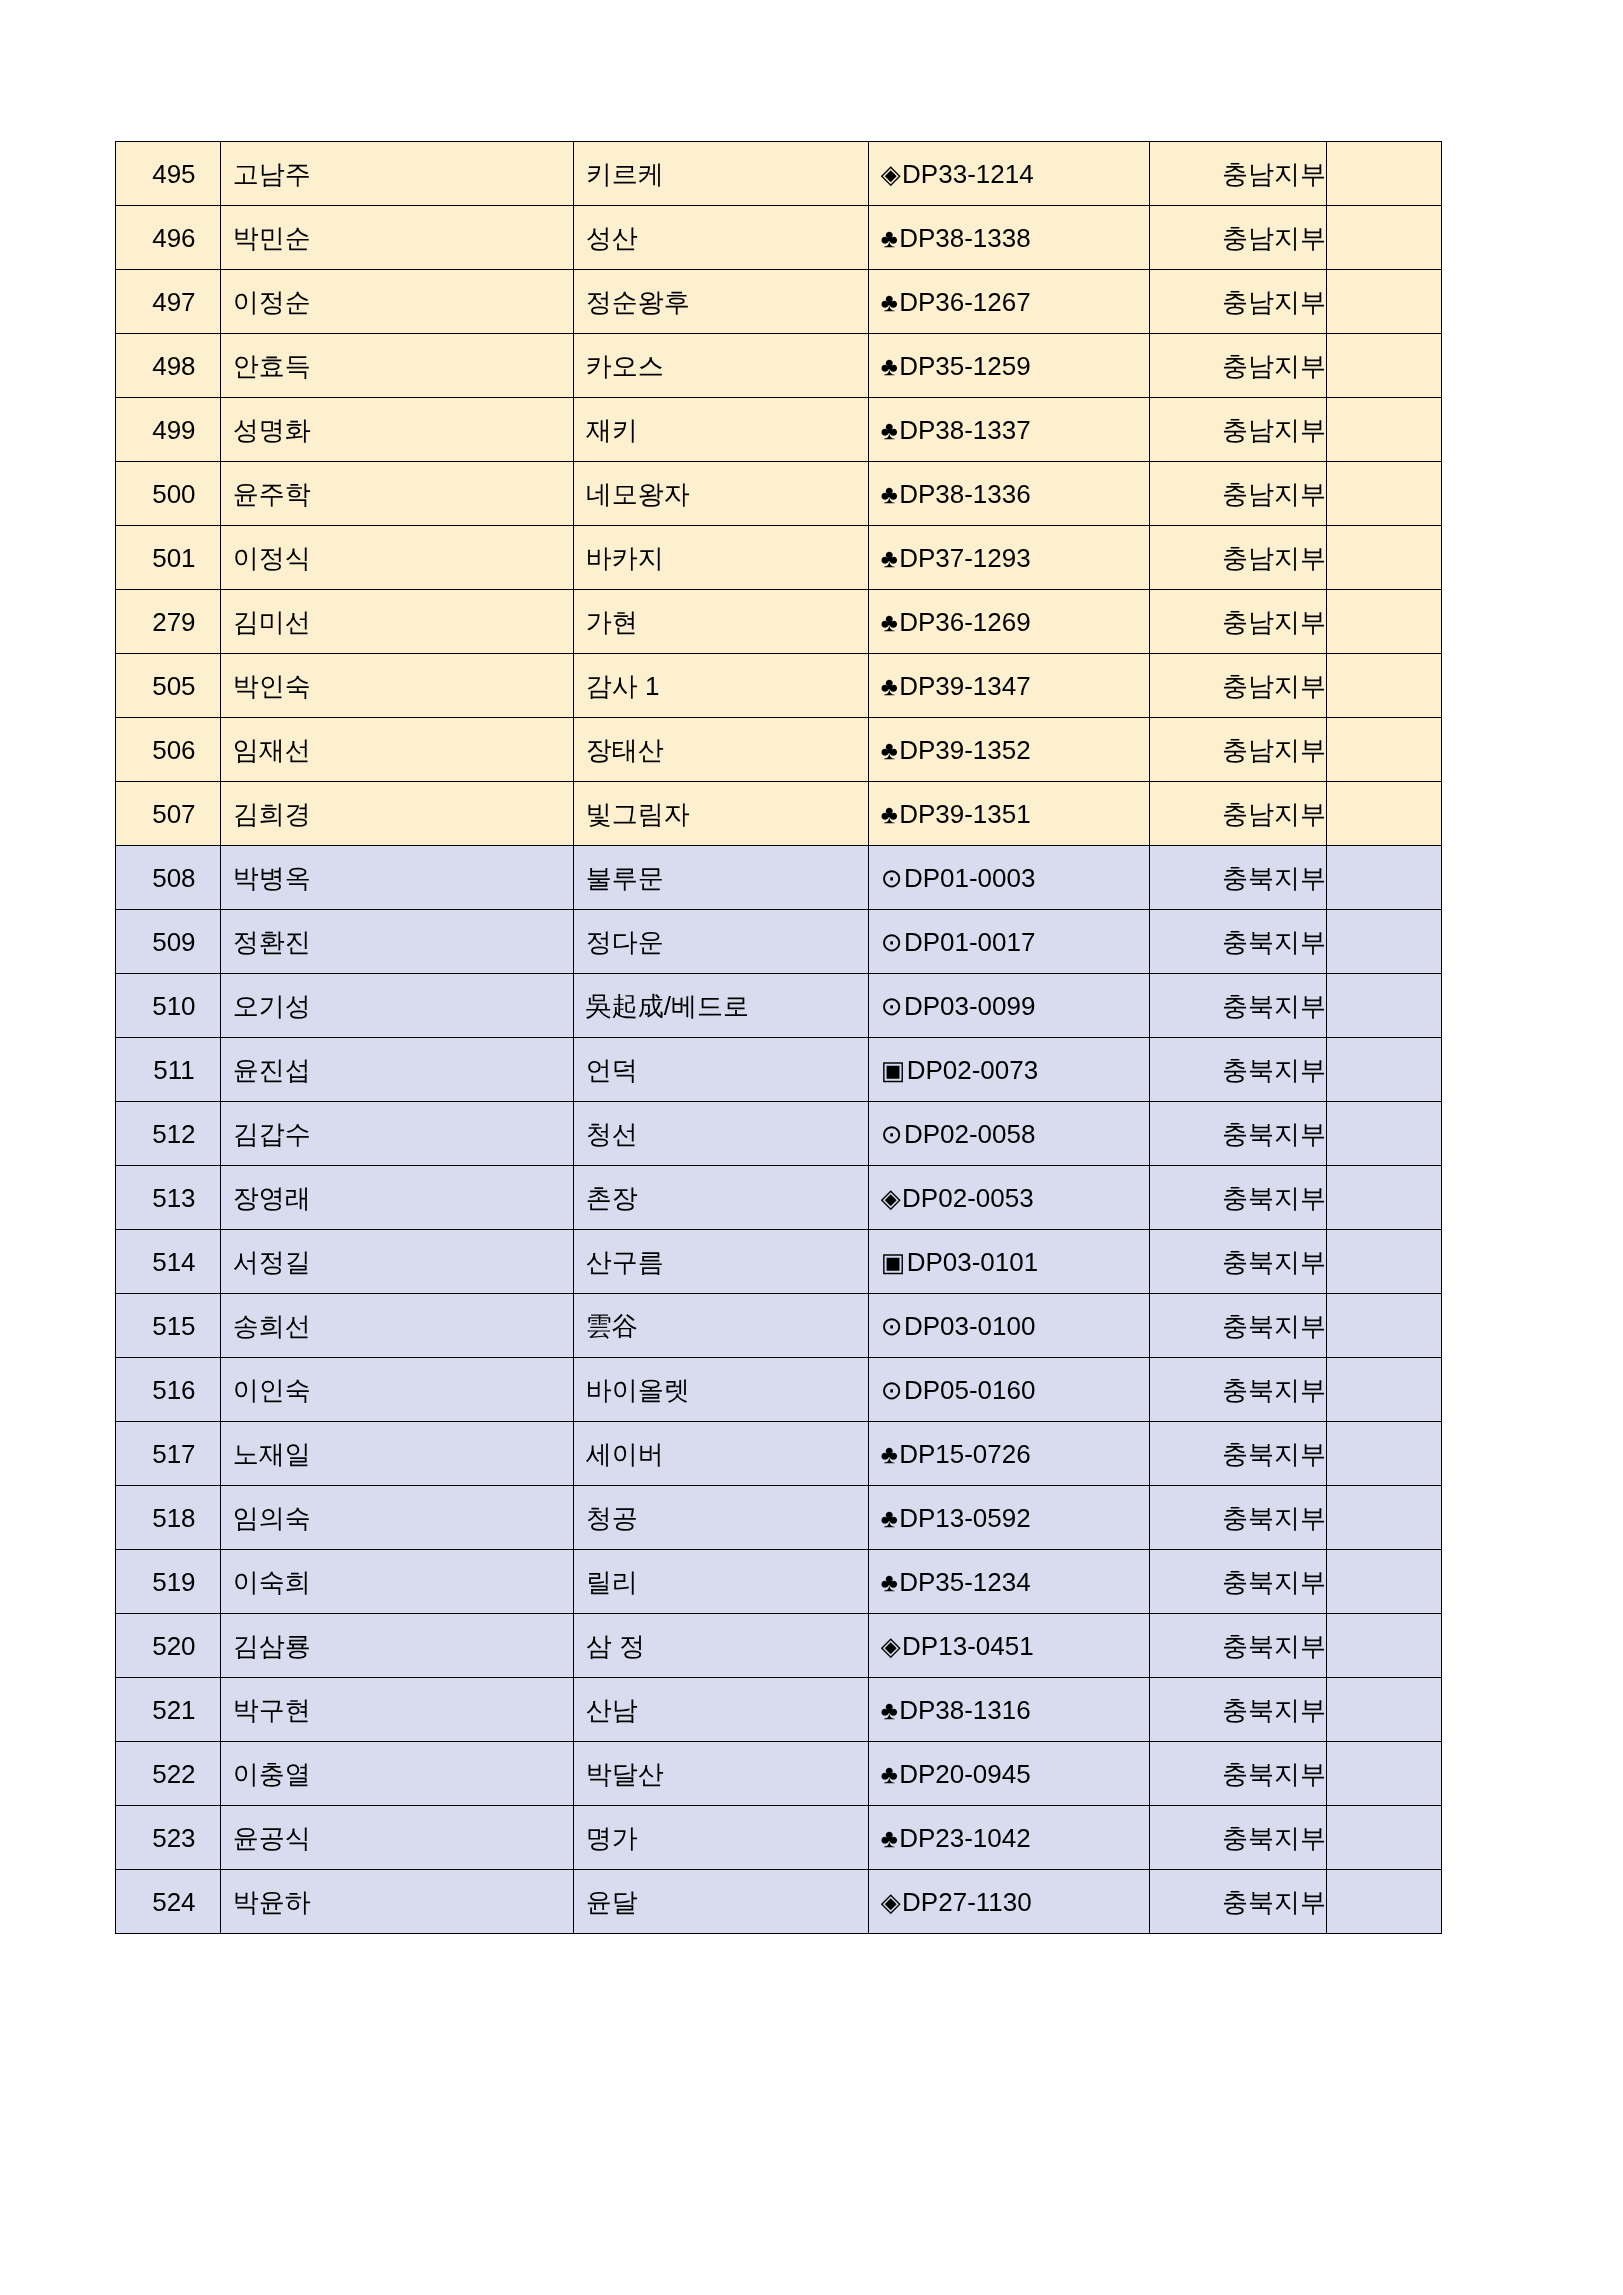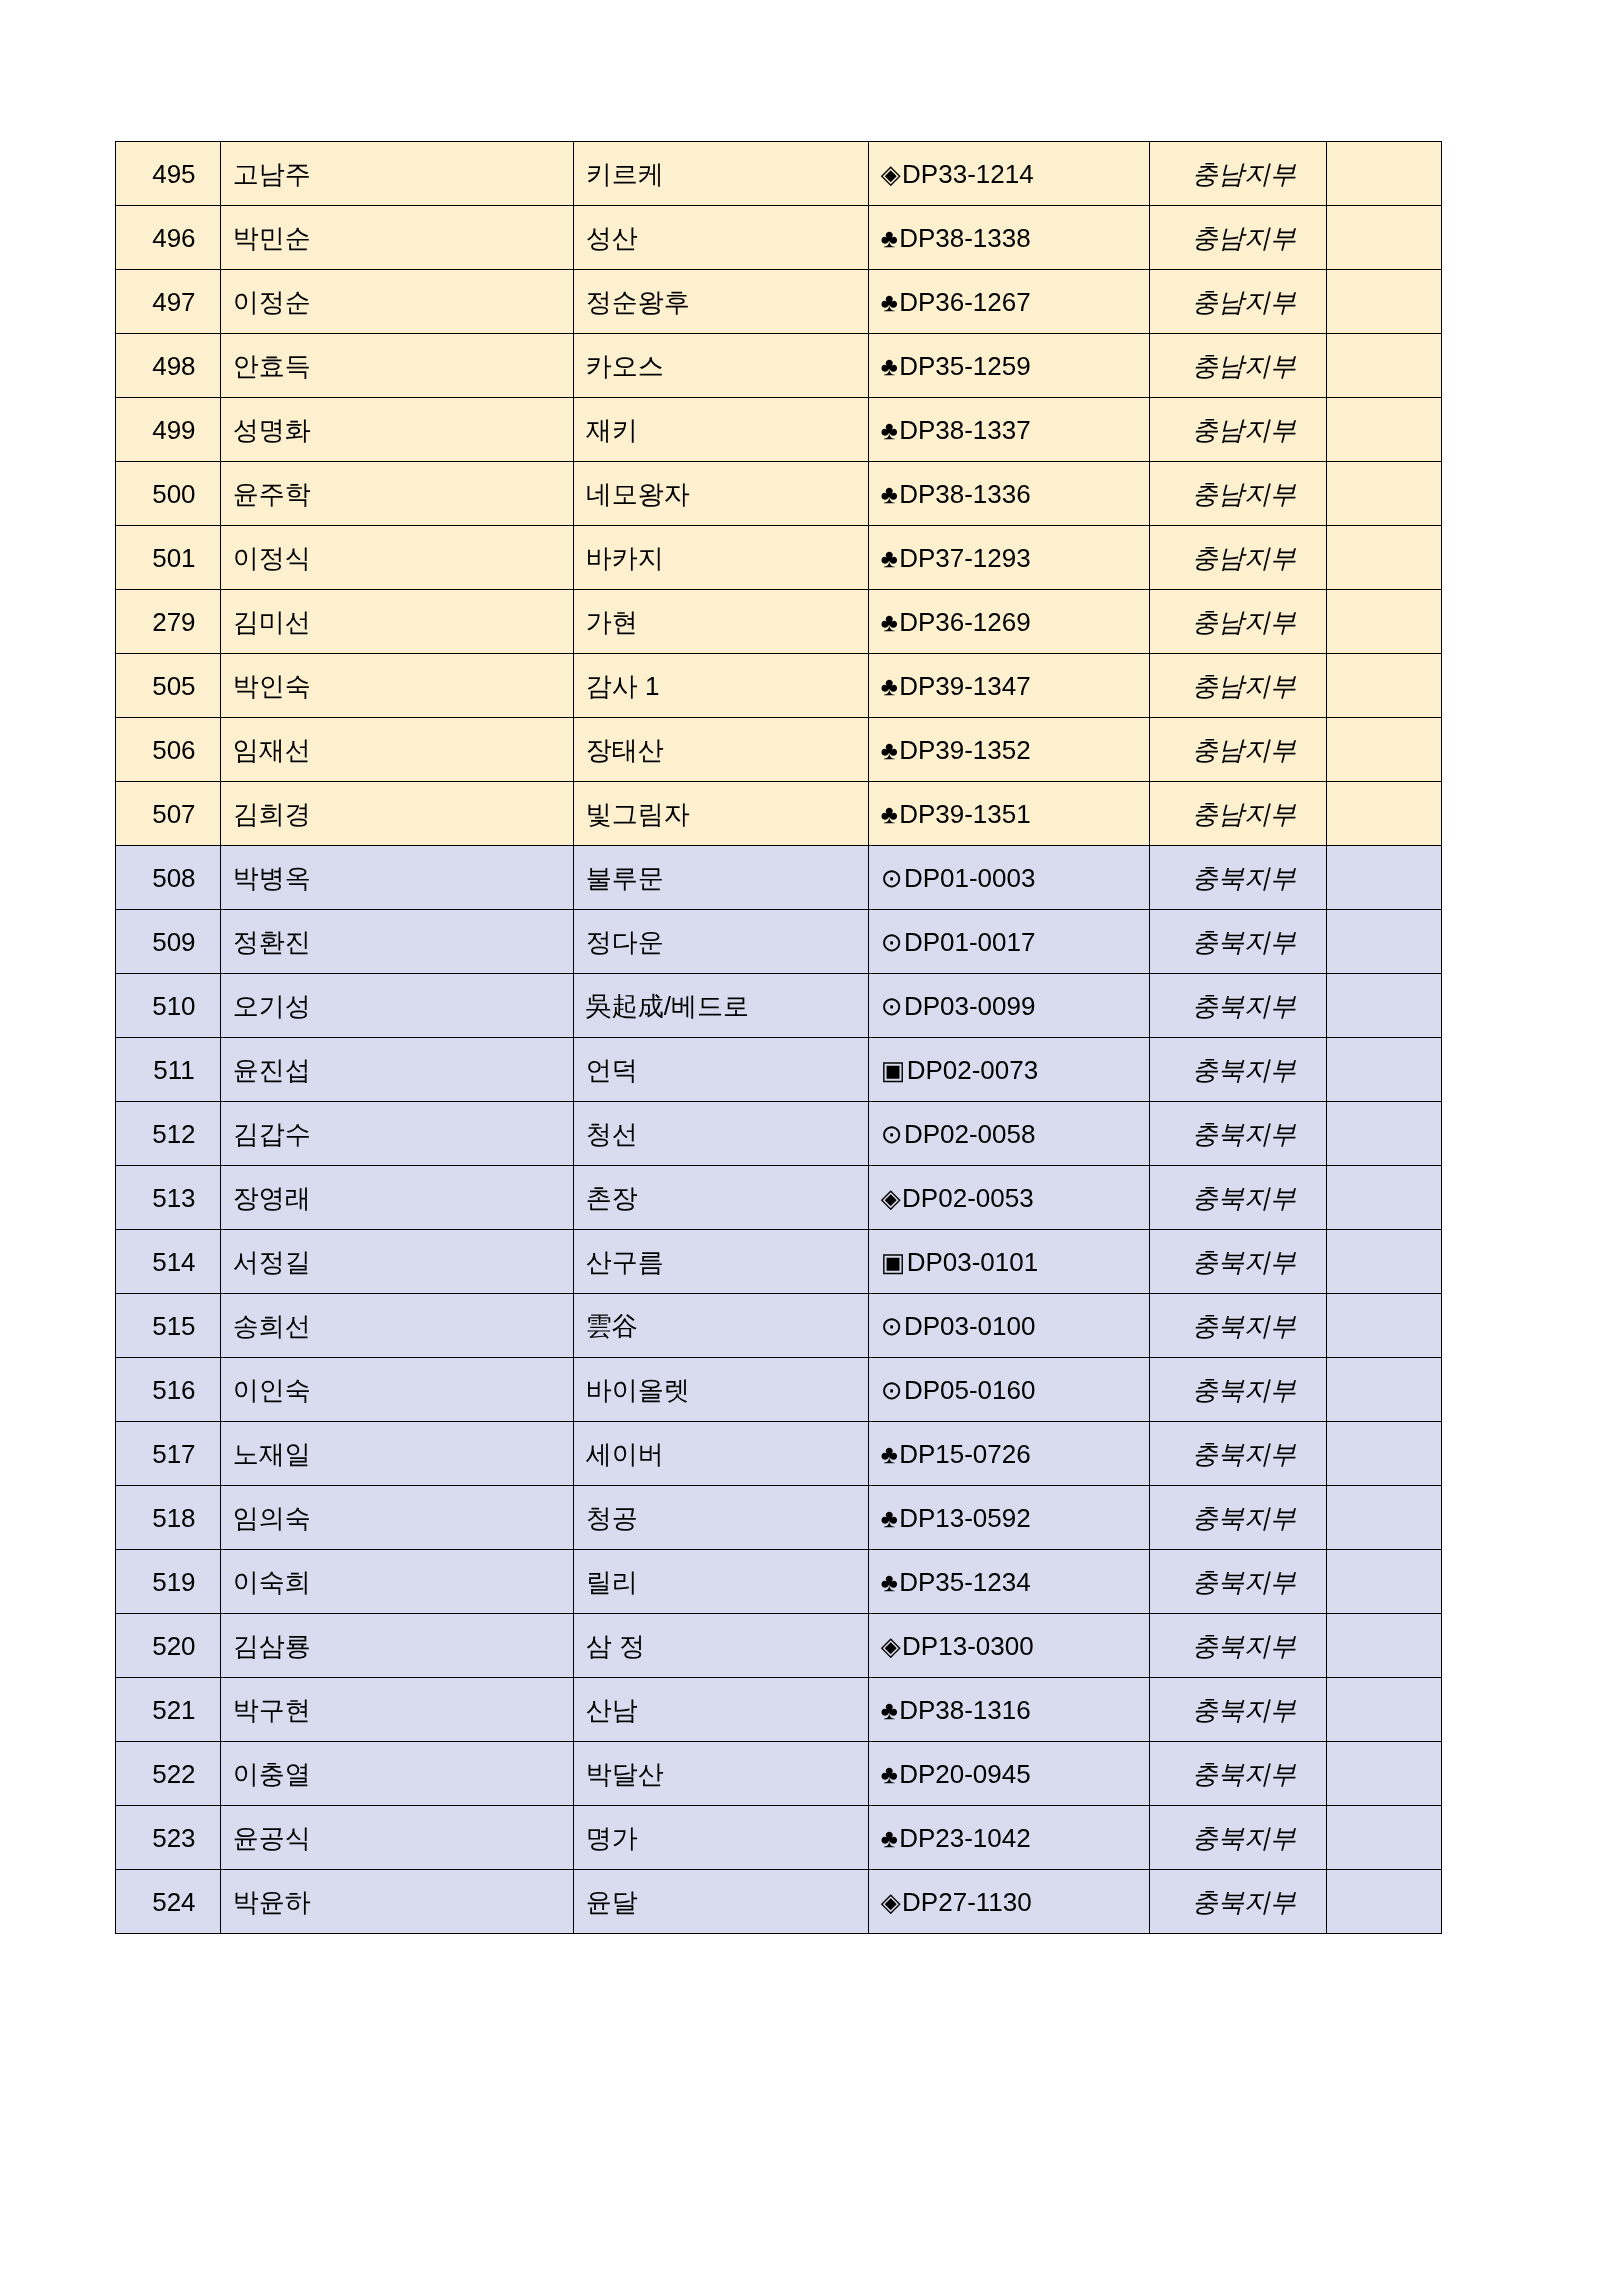--- a/index.html
+++ b/index.html
@@ -45,23 +45,22 @@
   td.no {
     text-align: center;
     padding-left: 0;
   }
   td.code {
     text-align: left;
     padding-left: 0;
     letter-spacing: 0px;
   }
   td.branch {
-    text-align: center;
+    text-align: right;
     padding-left: 0;
-    font-style: italic;
   }
   td.empty { padding: 0; }
 
   tr.grp-a td { background: #fdf0cf; }
   tr.grp-b td { background: #d9dcee; }
 
   .sym {
     display: inline-block;
     margin-right: 1.3px;
   }
@@ -261,21 +260,21 @@
           <td class="name">이숙희</td>
           <td class="alias">릴리</td>
           <td class="code"><span class="sym">♣</span><span>DP35-1234</span></td>
           <td class="branch">충북지부</td>
           <td class="empty"></td>
         </tr>
         <tr class="grp-b">
           <td class="no">520</td>
           <td class="name">김삼룡</td>
           <td class="alias">삼 정</td>
-          <td class="code"><span class="sym">◈</span><span>DP13-0300</span></td>
+          <td class="code"><span class="sym">◈</span><span>DP13-0451</span></td>
           <td class="branch">충북지부</td>
           <td class="empty"></td>
         </tr>
         <tr class="grp-b">
           <td class="no">521</td>
           <td class="name">박구현</td>
           <td class="alias">산남</td>
           <td class="code"><span class="sym">♣</span><span>DP38-1316</span></td>
           <td class="branch">충북지부</td>
           <td class="empty"></td>

